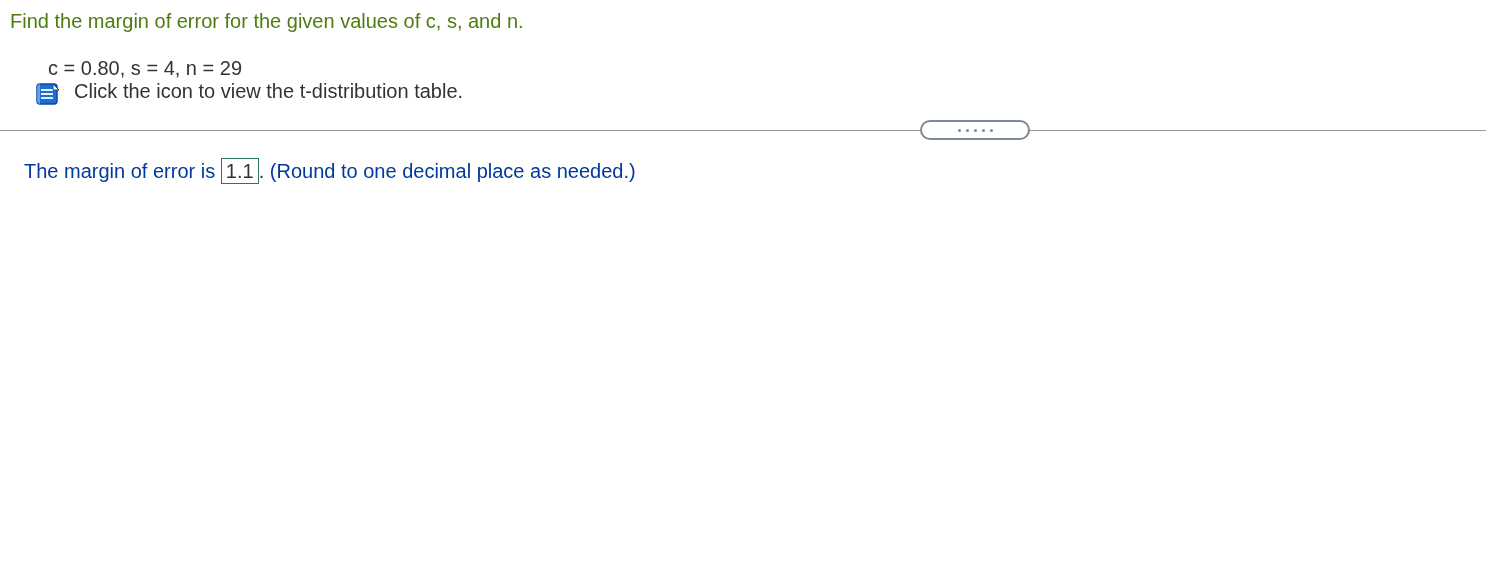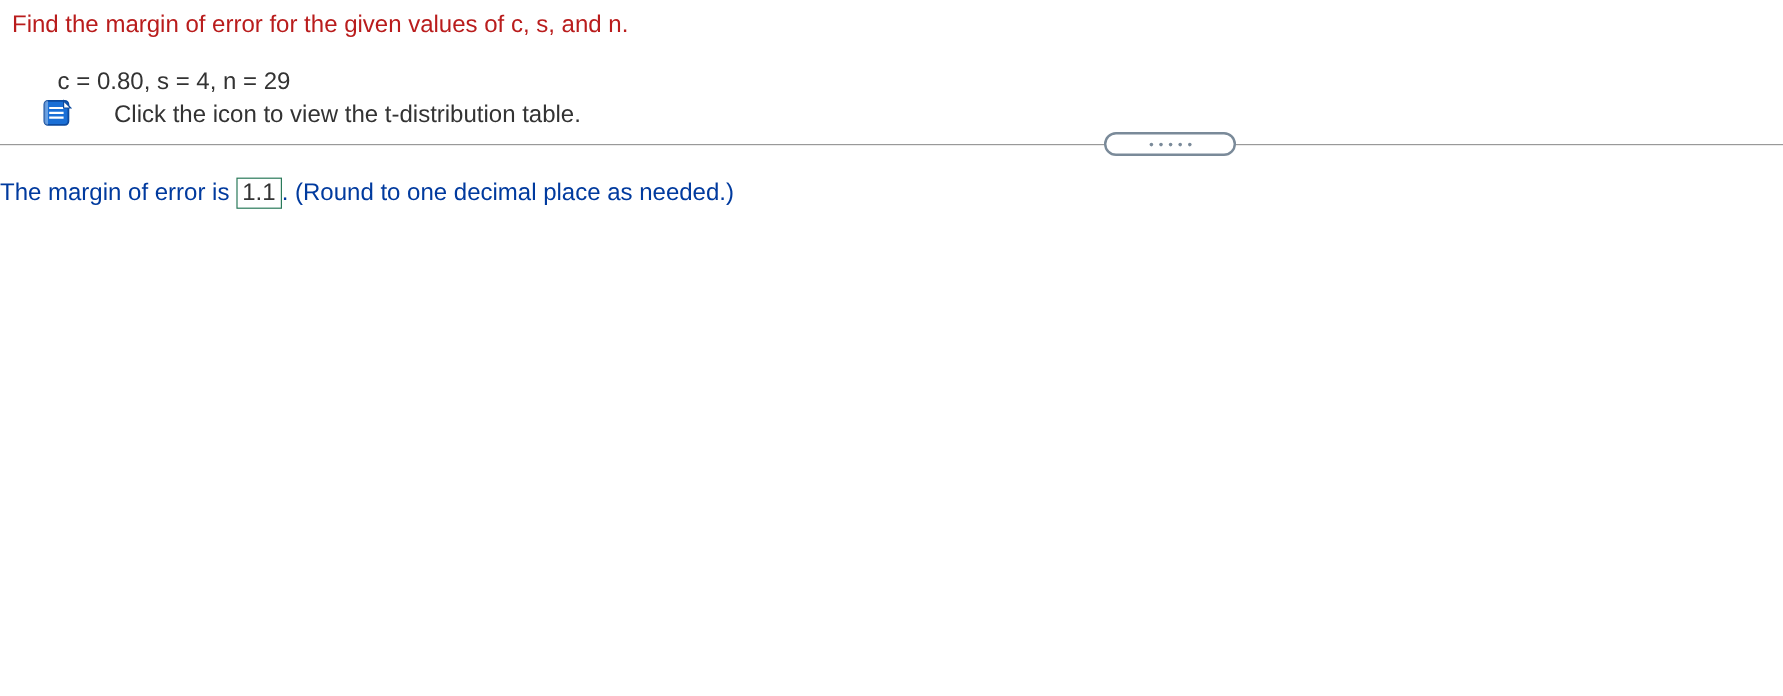--- a/index.html
+++ b/index.html
@@ -14,32 +14,31 @@
       background: #fff;
       width: 1486px;
       height: 580px;
       position: relative;
     }
     .question-area {
       padding: 10px 10px 0 10px;
     }
     .prompt {
       margin-bottom: 24px;
-      color: #b91c1c;
+      color: #4d7c0f;
     }
     .params {
       margin-left: 38px;
       color: #333;
     }
     .icon-row {
       display: flex;
-      align-items: flex-end;
+      align-items: flex-start;
       margin-left: 24px;
-      margin-bottom: 2px;
-      gap: 21px;
+      margin-bottom: 12px;
     }
     .table-icon {
       width: 28px;
       height: 28px;
       margin-right: 12px;
       cursor: pointer;
       flex-shrink: 0;
     }
     .icon-text {
       color: #333;
@@ -73,21 +72,21 @@
       gap: 5px;
       cursor: pointer;
     }
     .pill-dot {
       width: 3px;
       height: 3px;
       border-radius: 50%;
       background: #7a8a99;
     }
     .answer-area {
-      padding: 18px 10px 0 0;
+      padding: 18px 10px 0 24px;
       color: #003a9e;
       font-size: 20px;
     }
     .answer-text {
       display: inline;
     }
     .answer-input {
       display: inline-block;
       border: 1.5px solid #2a7a5a;
       width: 38px;

